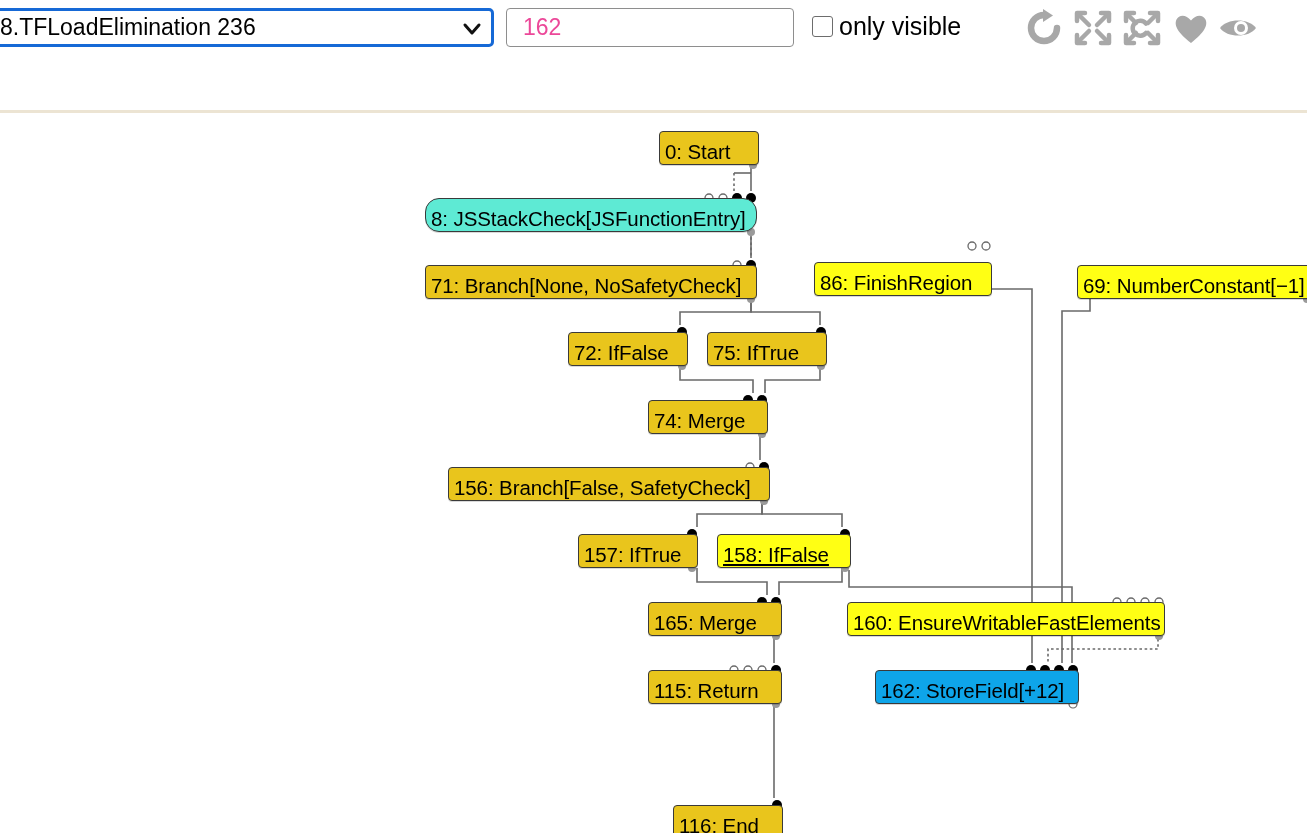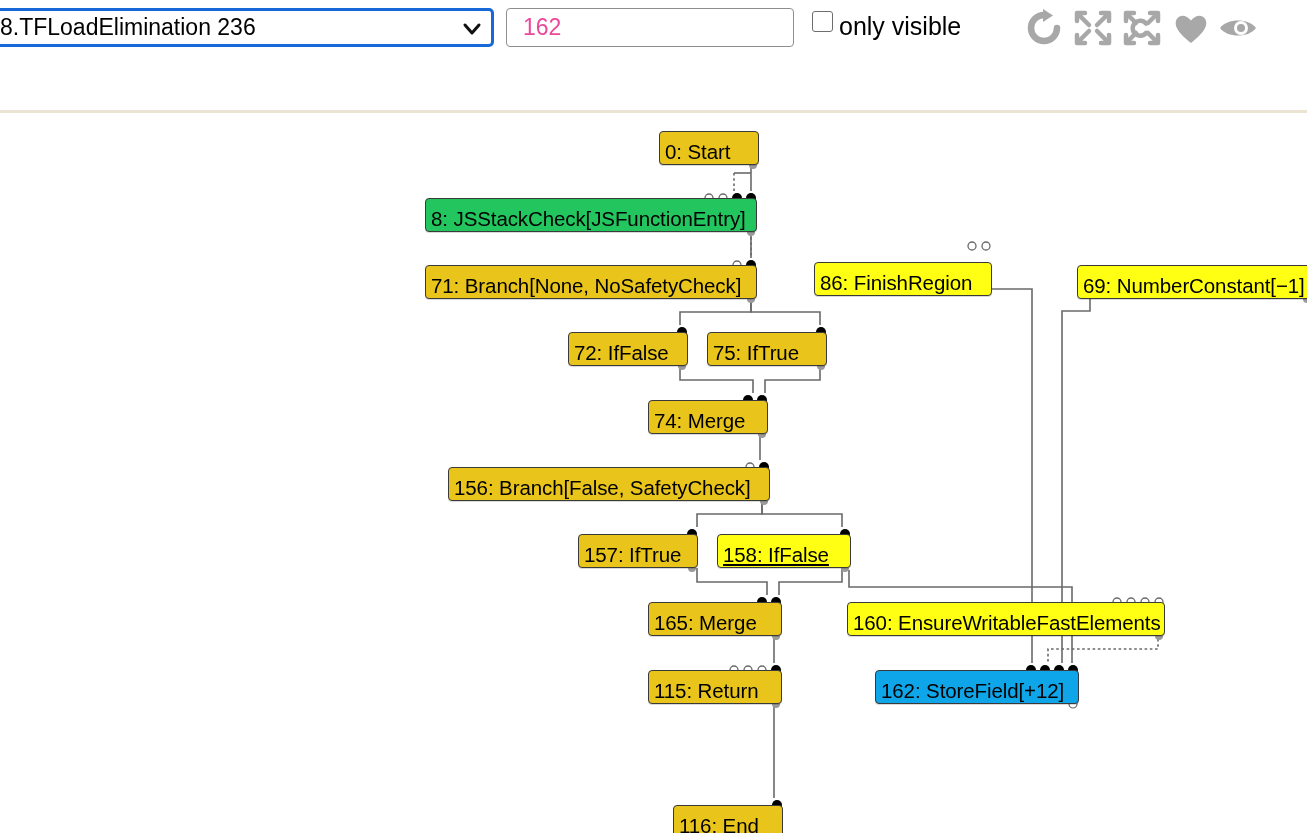--- a/index.html
+++ b/index.html
@@ -26,21 +26,21 @@
   }
   .phase-select .chev{
     position:absolute;right:8px;top:4px;width:22px;height:28px;
   }
   .node-input{
     position:absolute;left:506px;top:8px;width:288px;height:39px;
     box-sizing:border-box;border:1px solid #8e8e8e;border-radius:4px;
     background:#fff;font-family:"Liberation Sans",sans-serif;font-size:23px;
     color:#ec4899;padding:0 16px;line-height:37px;
   }
-  .chk-wrap{position:absolute;left:812px;top:11px;display:flex;gap:6px;}
+  .chk-wrap{position:absolute;left:812px;top:11px;display:flex;align-items:center;gap:6px;}
   .chk-box{width:21px;height:21px;box-sizing:border-box;border:1.5px solid #6d6d6d;border-radius:3px;background:#fff;}
   .chk-label{font-size:25px;color:#000;line-height:30px;}
 
   .ticon{position:absolute;top:6px;width:44px;height:44px;color:#a8a8a8;}
   .ticon svg{display:block;width:44px;height:44px;}
   .ticon2{position:absolute;top:58px;width:42px;height:42px;color:#a8a8a8;}
   .ticon2 svg{display:block;width:42px;height:42px;}
 
   
   #graph{position:absolute;left:0;top:113px;width:1307px;height:720px;overflow:hidden;background:#fff;}
@@ -48,21 +48,21 @@
 
   .gnode{position:absolute;box-sizing:border-box;
     border:1.4px solid #3a3a3a;border-radius:4px;
     font-family:"Liberation Sans",sans-serif;font-size:20.5px;color:#000;
     white-space:nowrap;display:flex;align-items:flex-end;
     padding:0 5px;letter-spacing:-0.1px;
     box-shadow:0 1px 0 rgba(0,0,0,.15);
   }
   .c-gold{background:#e9c51c;}
   .c-yellow{background:#ffff14;}
-  .c-salmon{background:#22c55e;}
+  .c-salmon{background:#5eead4;border-radius:14px;}
   .c-blue{background:#0ea5e9;}
 </style>
 </head>
 <body>
 
 <div id="app">
 
   <div id="toolbar">
 
     <div id="toolbar-row1">

